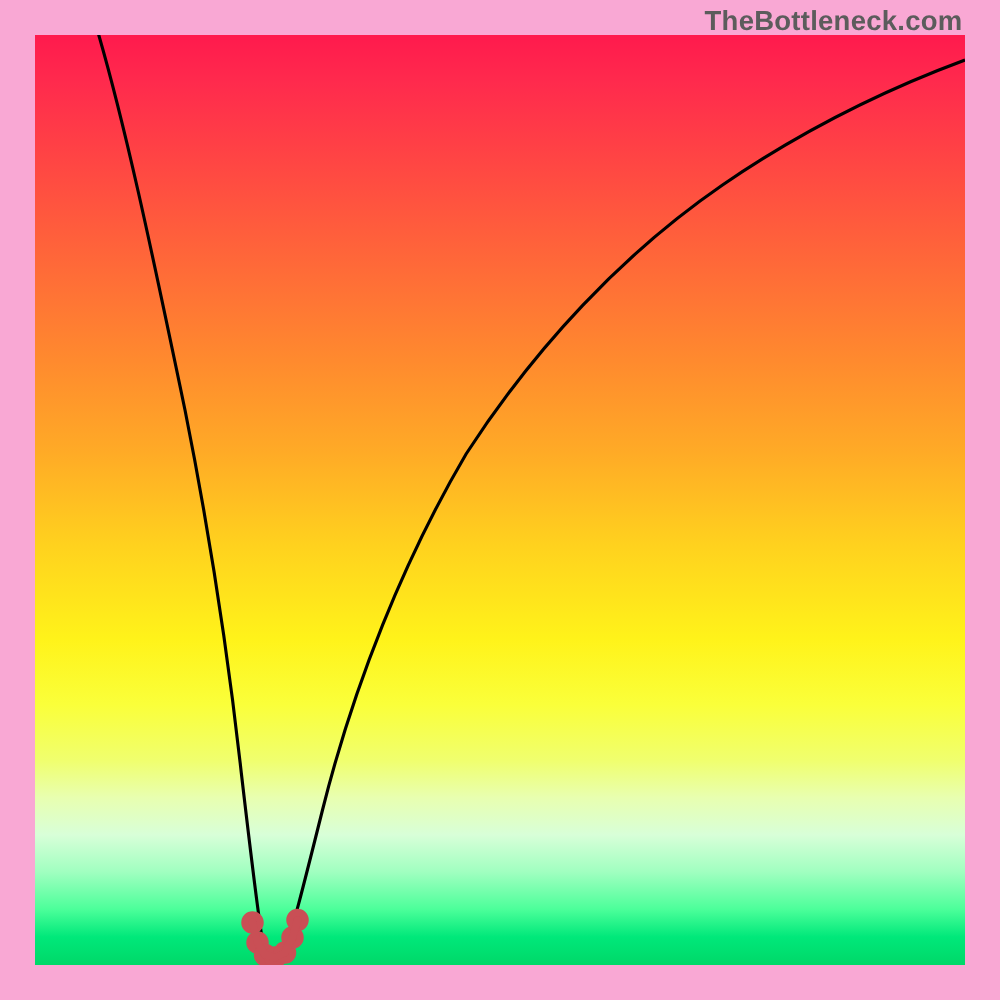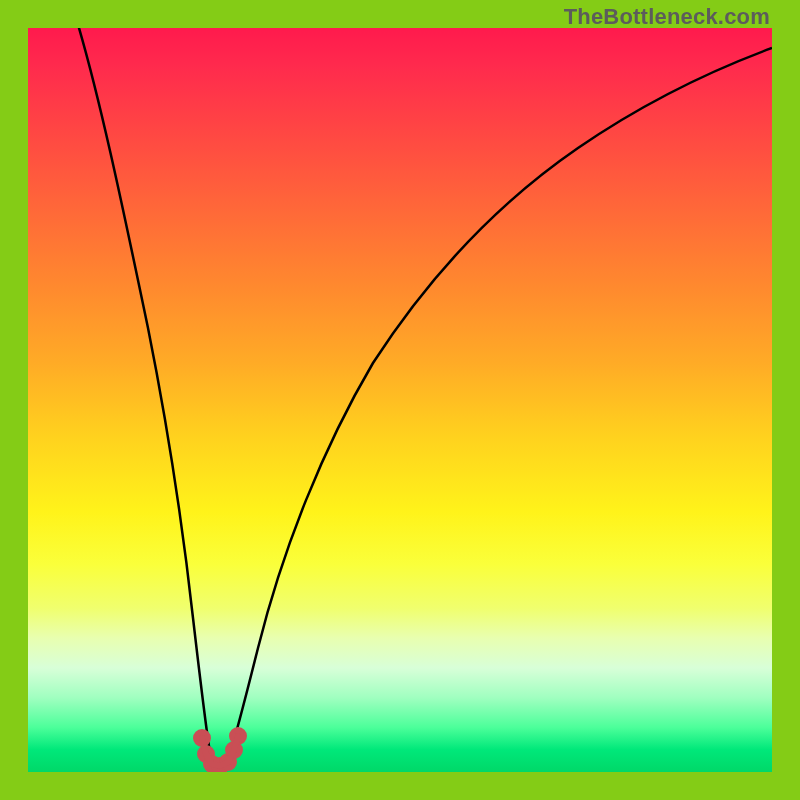--- a/index.html
+++ b/index.html
@@ -4,21 +4,21 @@
 <style>
   body {
     margin: 0;
     padding: 0;
     background: #fff;
   }
   .chart-container {
     width: 800px;
     height: 800px;
     position: relative;
-    background: #84cc16;
+    background: #f9a8d4;
   }
   .plot-area {
     position: absolute;
     left: 28px;
     top: 28px;
     width: 744px;
     height: 744px;
     overflow: hidden;
   }
   .gradient-bg {

